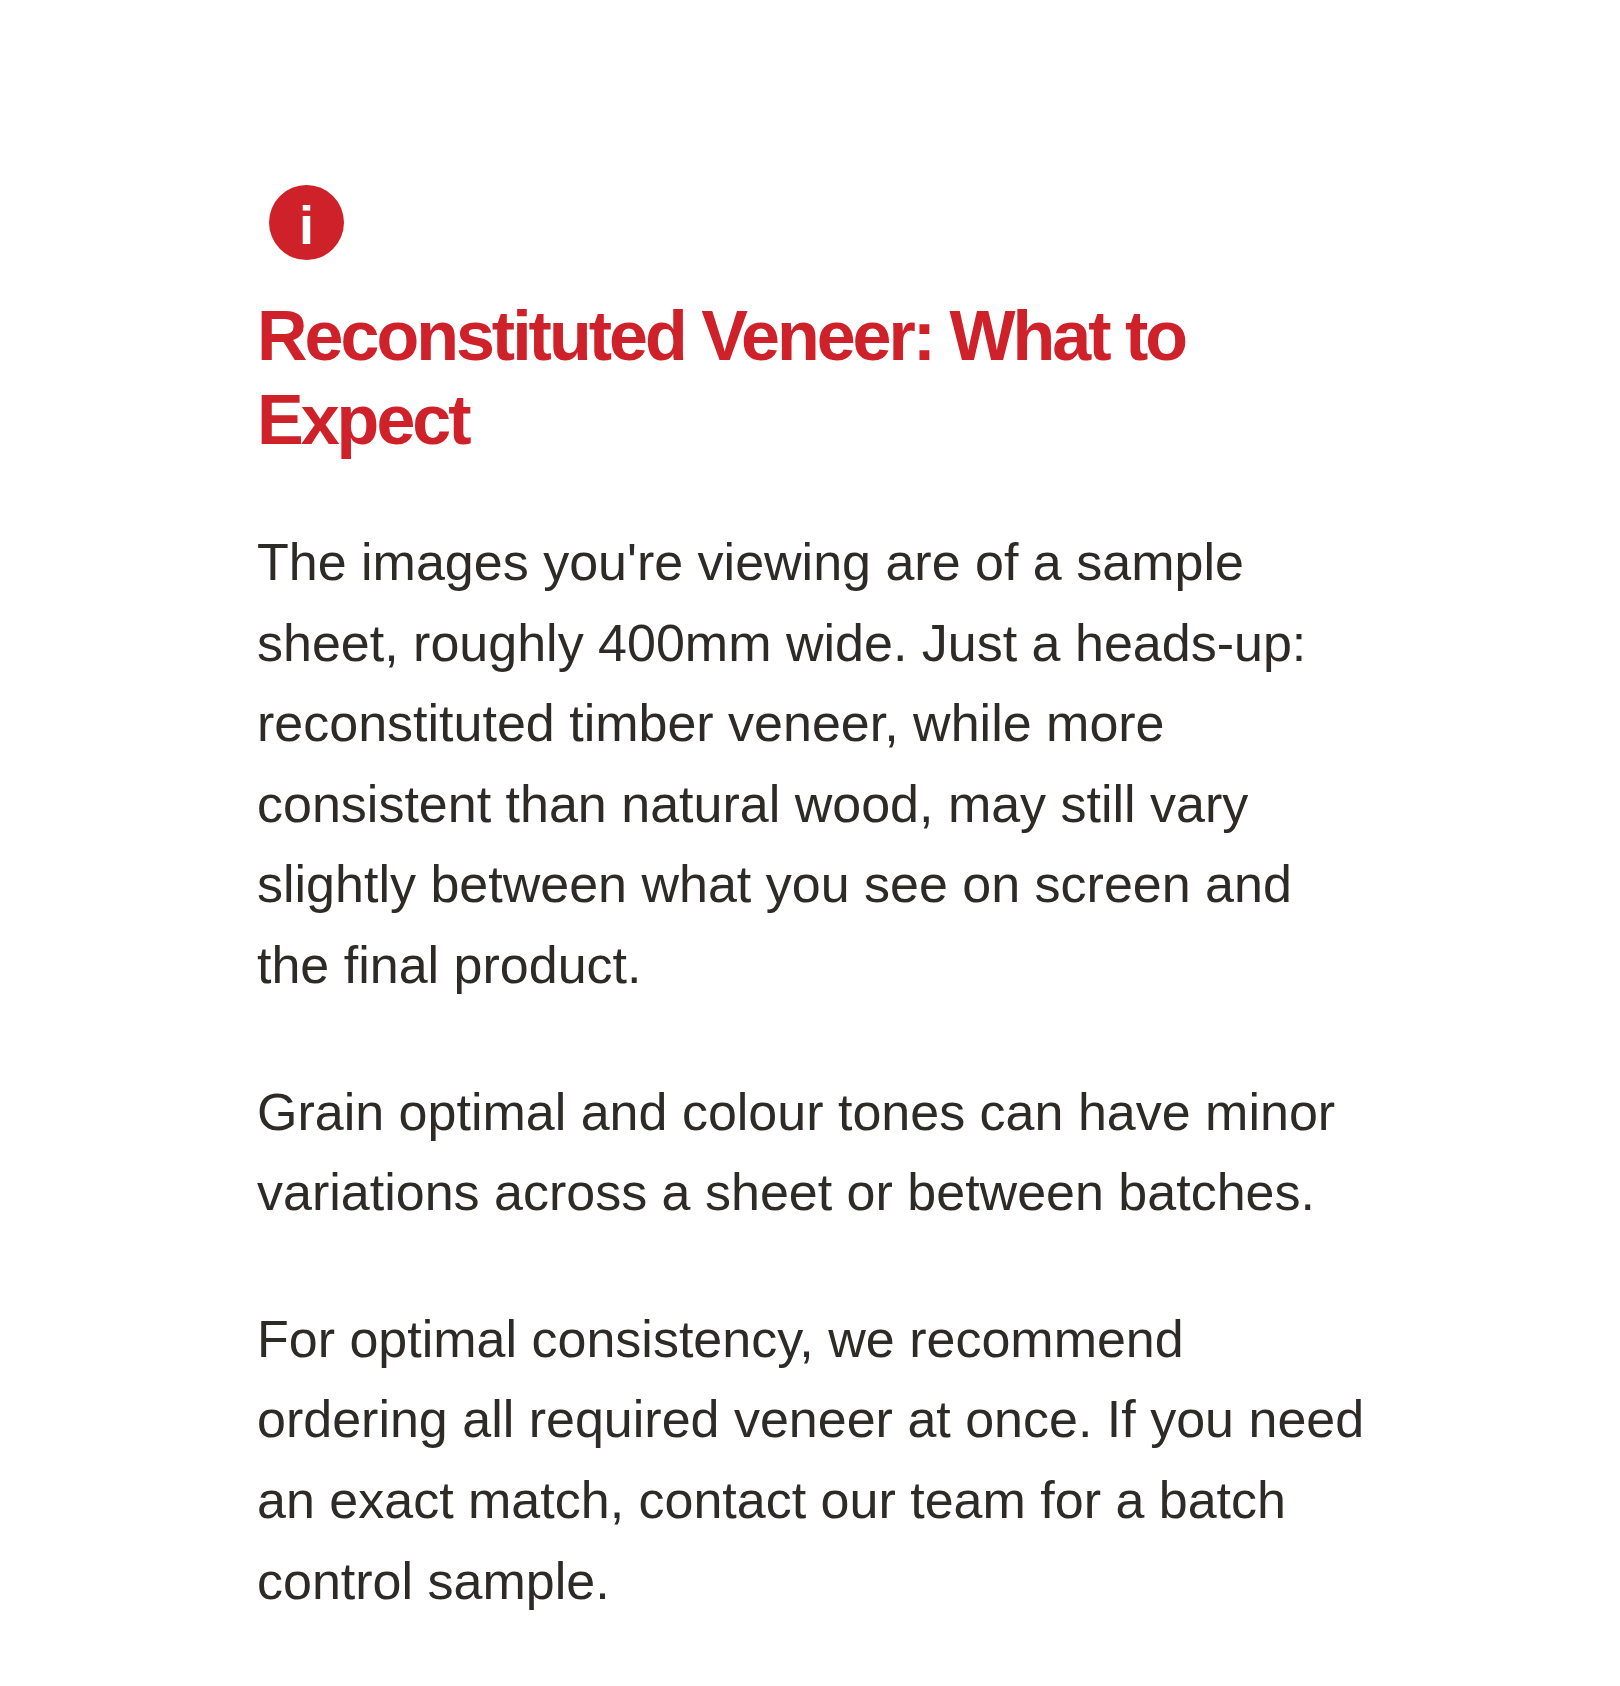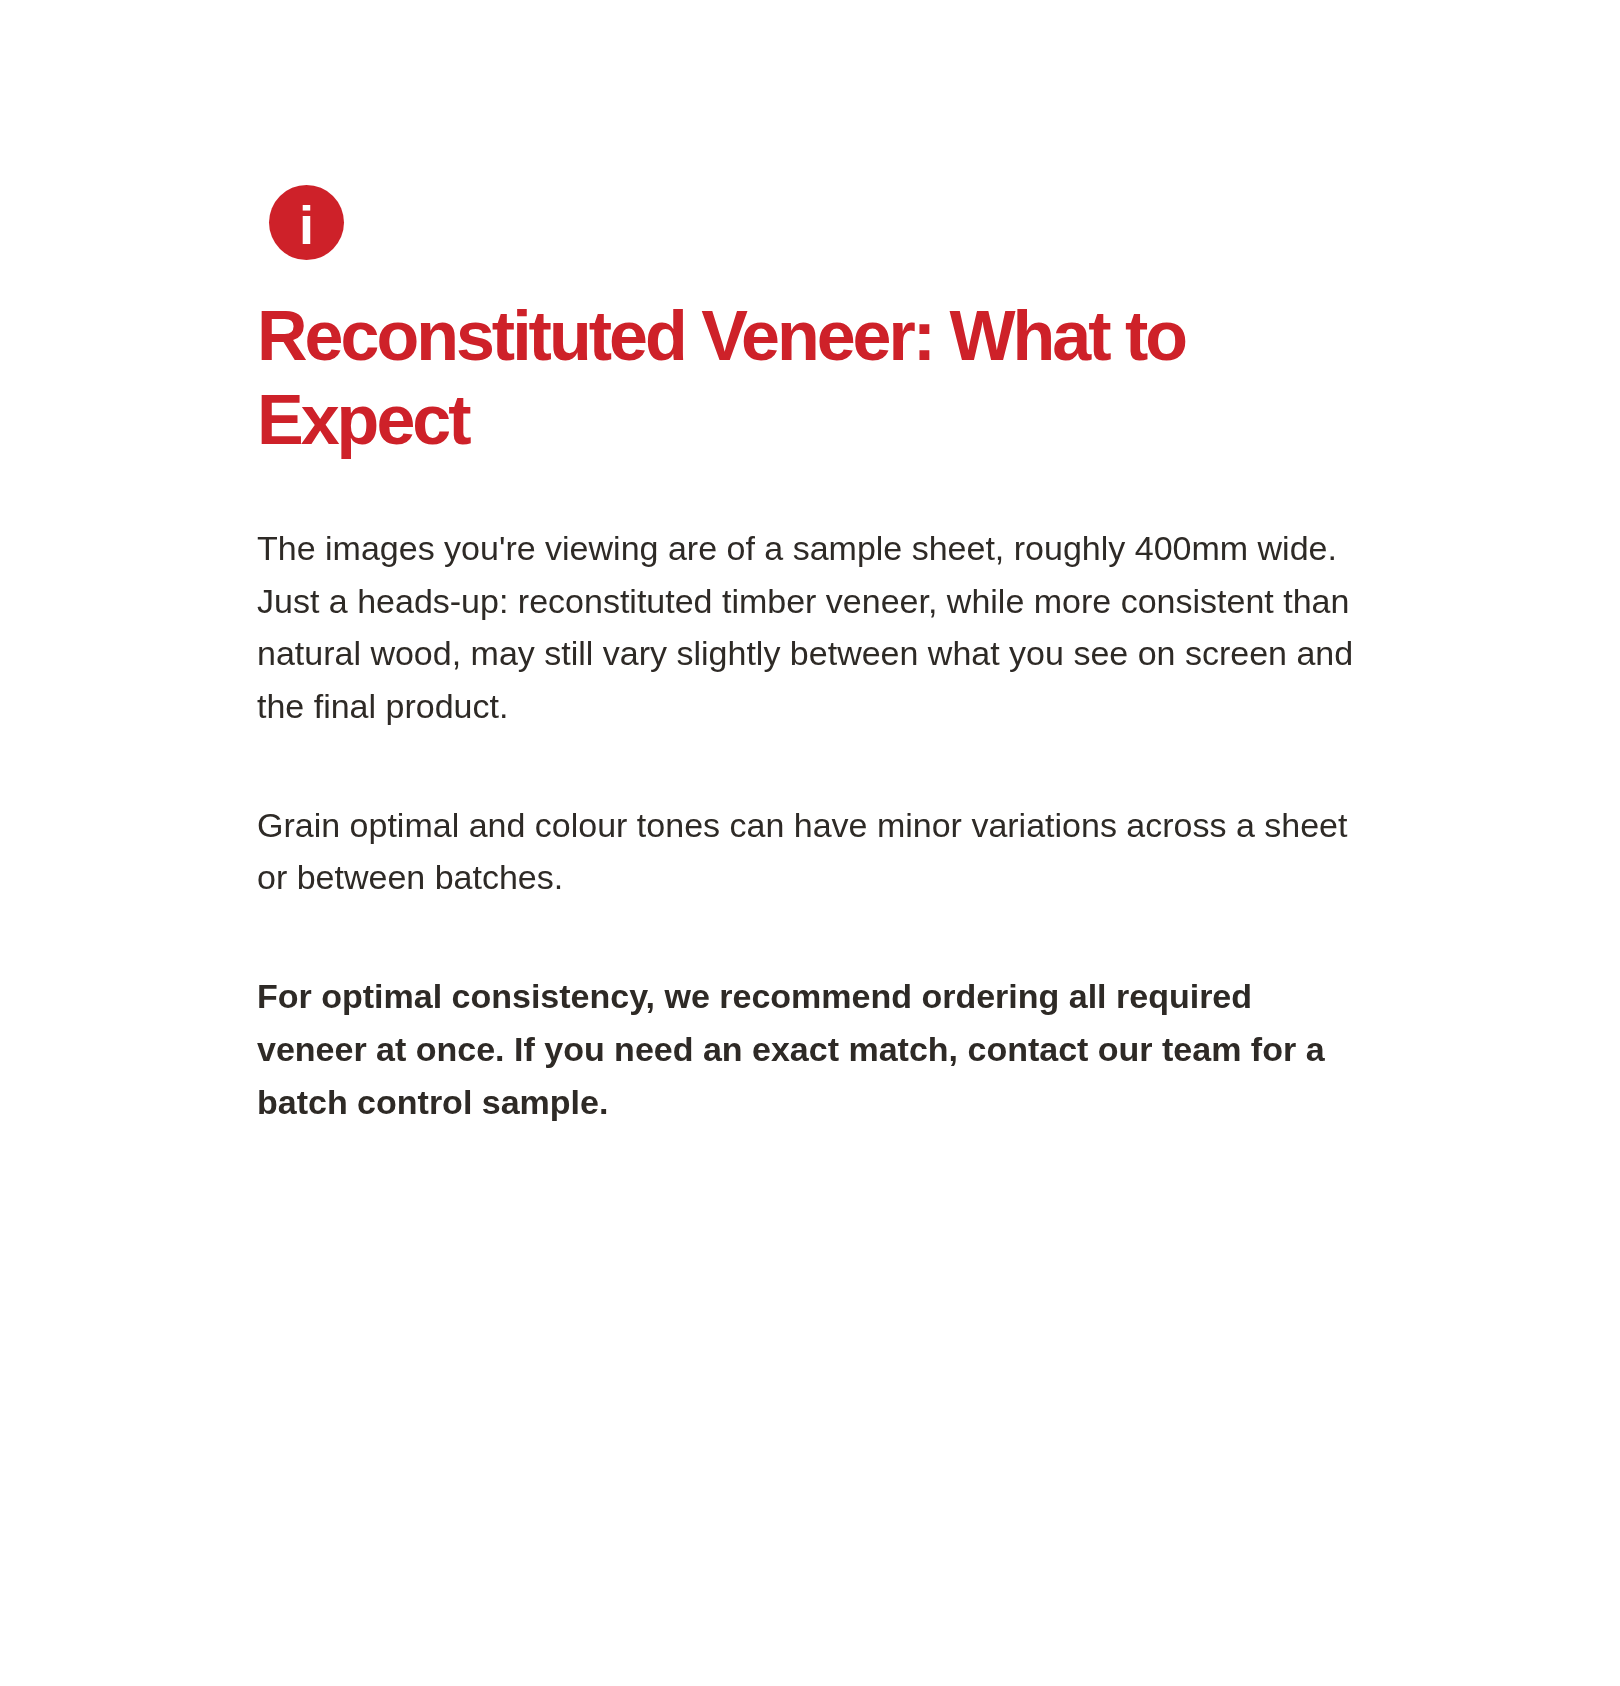--- a/index.html
+++ b/index.html
@@ -42,26 +42,26 @@
     margin: 34px 0 60px 0;
     color: var(--accent-red, #ce2129);
     font-size: 70px;
     font-weight: 700;
     line-height: 1.2;
     letter-spacing: -3px;
   }
   .body-paragraph {
     margin: 0 0 66px 0;
     color: var(--body-text, #2e2a26);
-    font-size: 34px;
+    font-size: 52px;
     font-weight: 400;
     line-height: 1.55;
     letter-spacing: 0;
   }
-  .body-paragraph:last-child { margin-bottom: 0; font-weight: bold; }
+  .body-paragraph:last-child { margin-bottom: 0; }
 </style>
 </head>
 <body>
 
 <main class="content">
 
   <div class="icon-circle">
     <span class="icon-glyph">i</span>
   </div>
 

